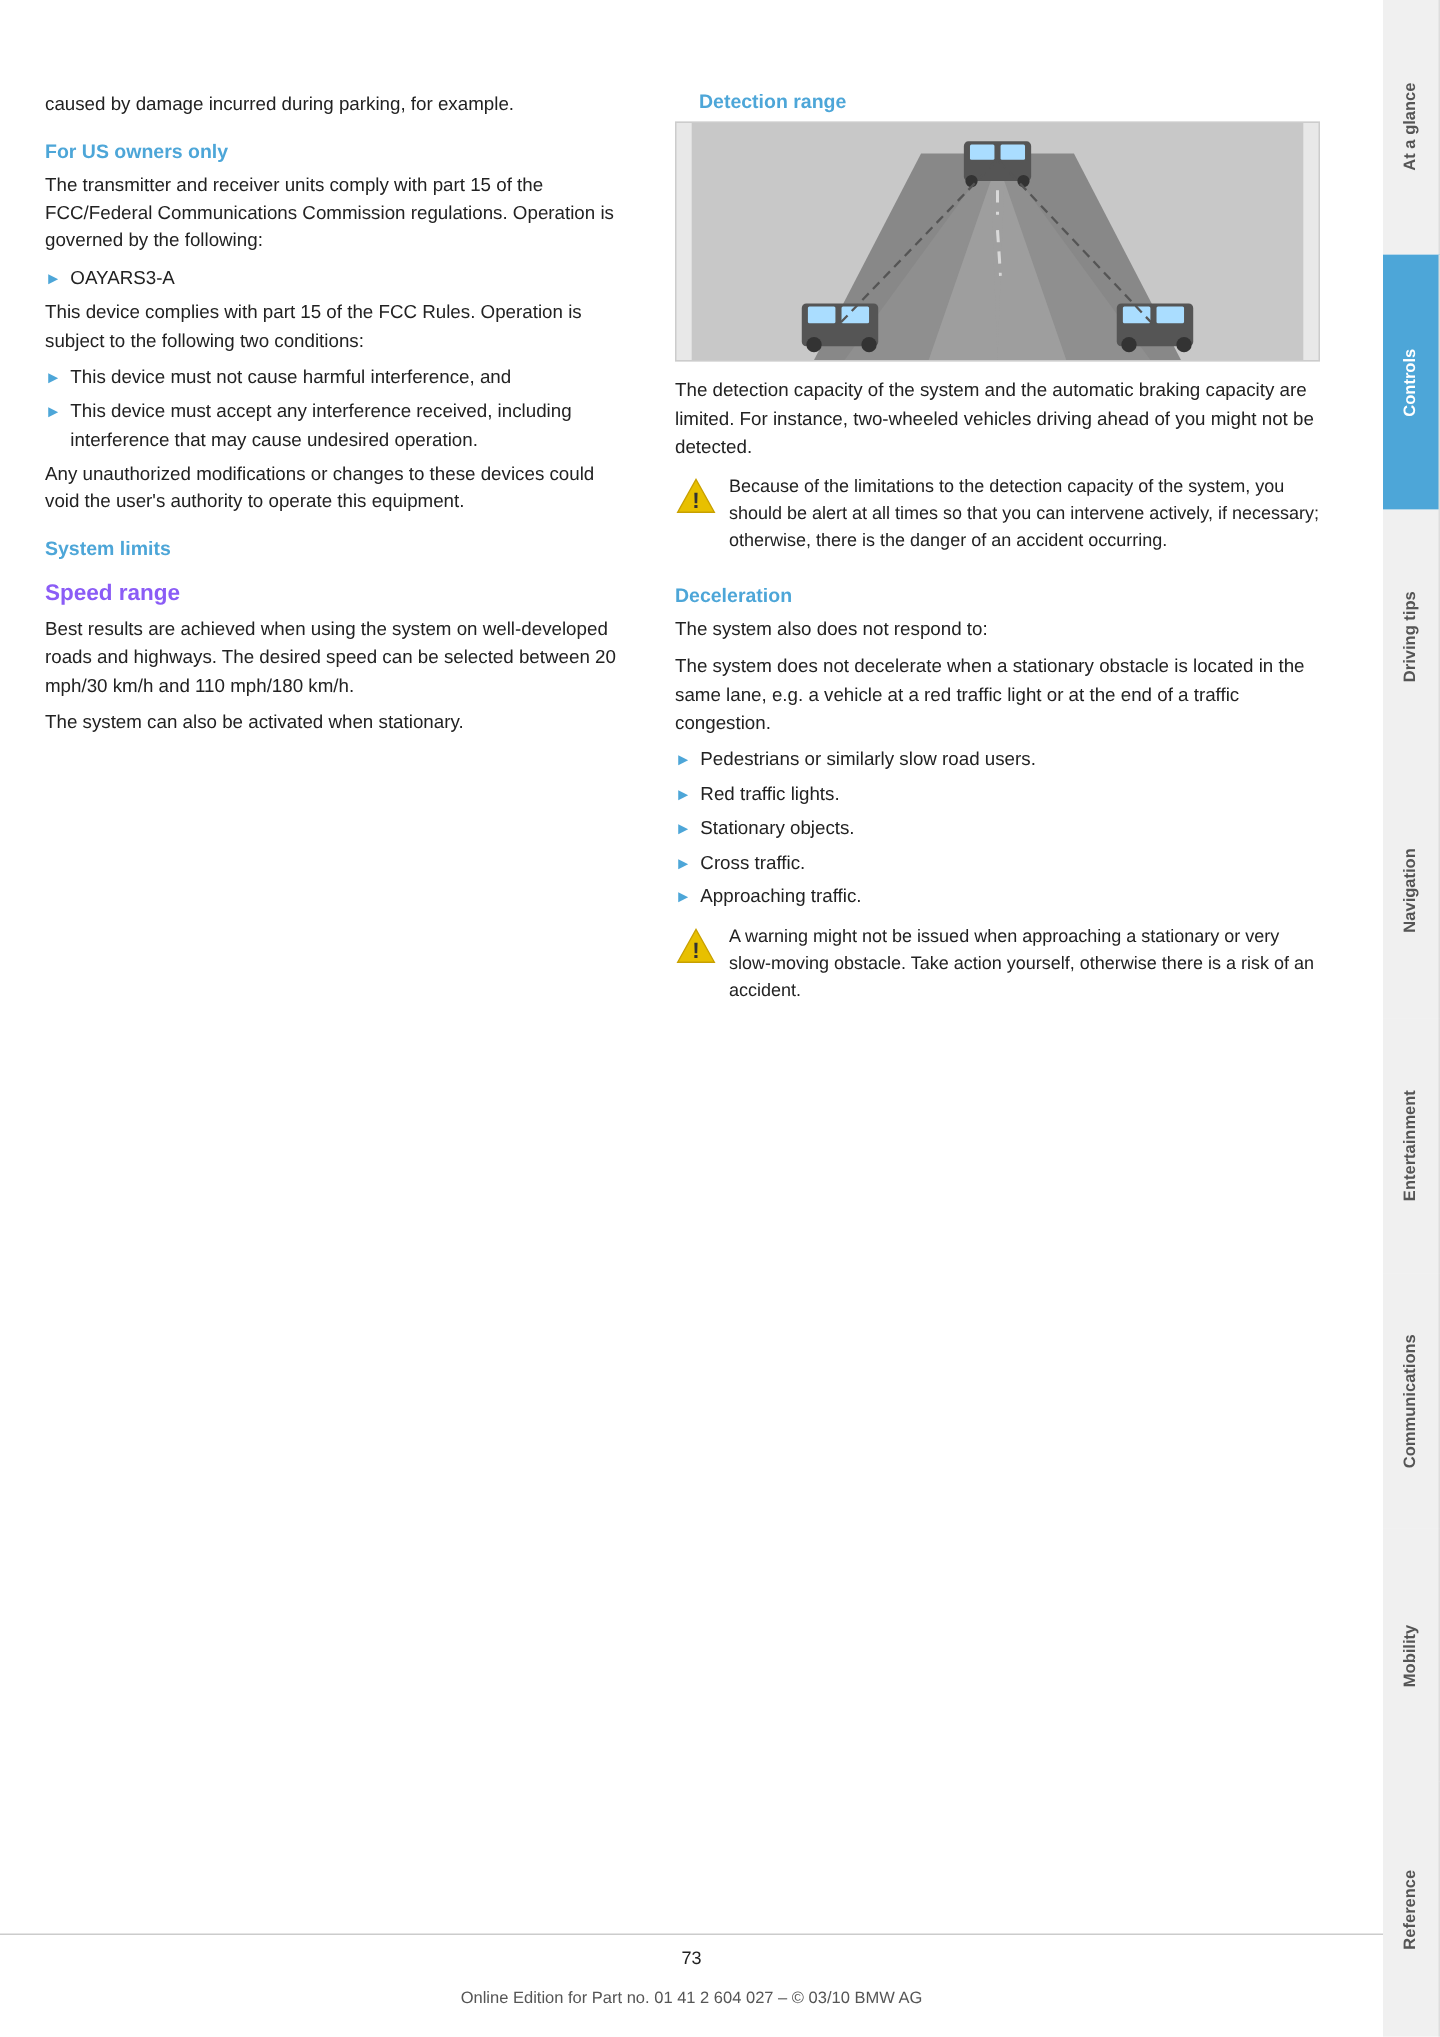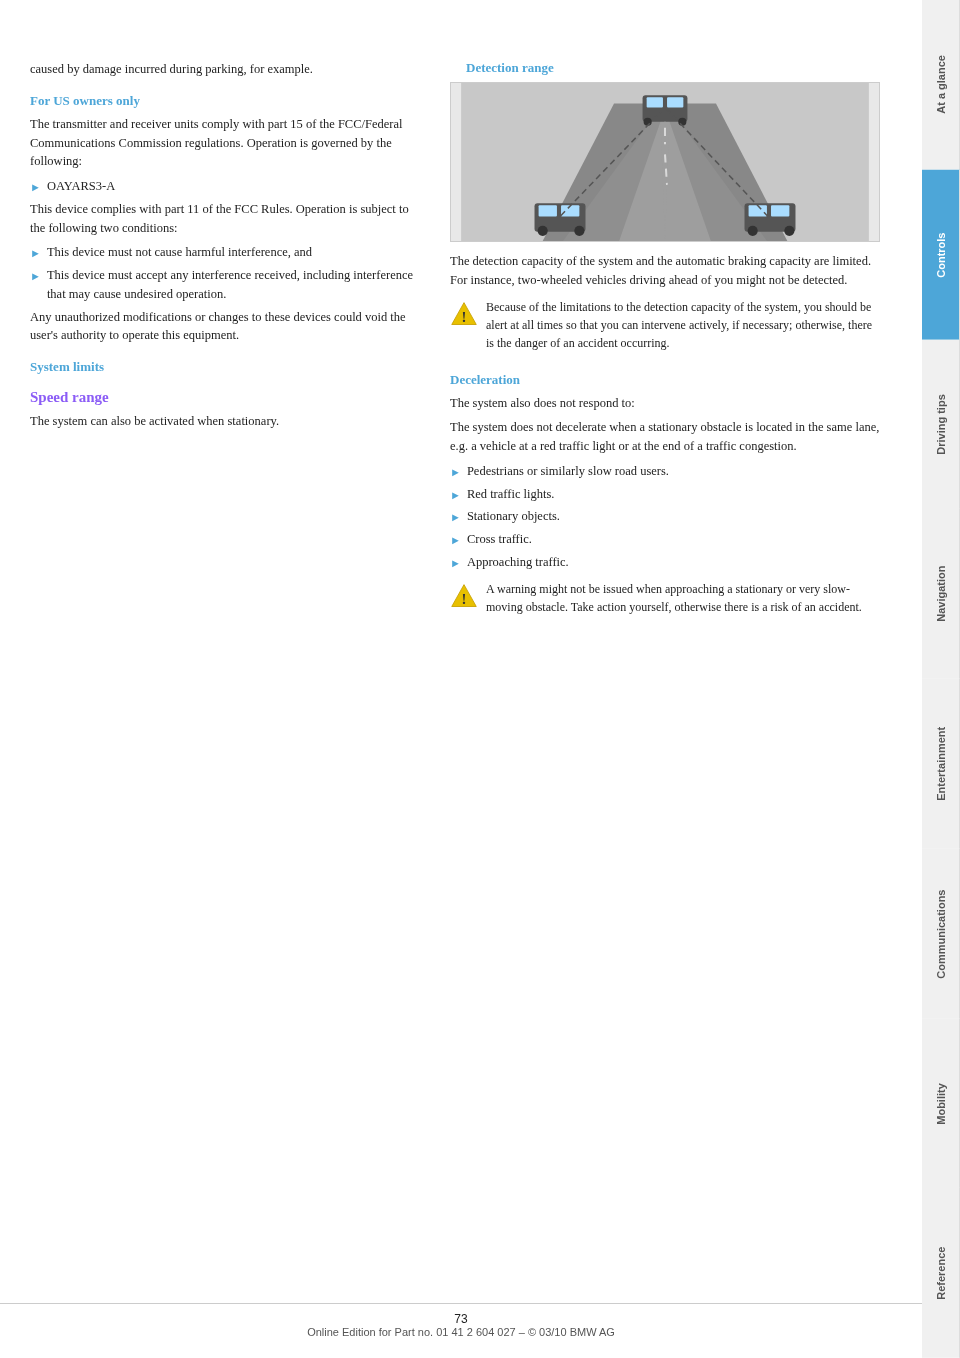--- a/index.html
+++ b/index.html
@@ -46,21 +46,20 @@
       background: #4da6d8;
       color: #fff;
     }
 
     
     .main-content {
       margin-right: 38px;
       padding: 60px 20px 40px 30px;
       display: flex;
       gap: 30px;
-      font-family: Liberation Serif, serif;
     }
 
     .left-column {
       flex: 1;
       max-width: 390px;
     }
 
     .right-column {
       flex: 1;
       max-width: 430px;
@@ -150,21 +149,21 @@
       font-size: 11px;
       color: #555;
       border-top: 1px solid #ccc;
       padding-top: 8px;
     }
 
     .page-number {
       font-size: 12px;
       color: #222;
       display: block;
-      margin-bottom: 0;
+      margin-bottom: 14px;
     }
 
     .fcc-id-line {
       margin: 4px 0;
     }
   </style>
 </head>
 <body>
 
 <div class="sidebar">
@@ -188,38 +187,39 @@
 
     <p>The transmitter and receiver units comply with part 15 of the FCC/Federal Communications Commission regulations. Operation is governed by the following:</p>
 
 
     <div class="bullet-item">
       <span class="bullet-arrow">►</span>
       <span>OAYARS3-A</span>
     </div>
 
 
-    <p>This device complies with part 11 of the FCC Rules. Operation is subject to the following two conditions:</p>
+    <p>This device complies with part 15 of the FCC Rules. Operation is subject to the following two conditions:</p>
 
     <div class="bullet-item">
       <span class="bullet-arrow">►</span>
       <span>This device must not cause harmful interference, and</span>
     </div>
 
     <div class="bullet-item">
       <span class="bullet-arrow">►</span>
       <span>This device must accept any interference received, including interference that may cause undesired operation.</span>
     </div>
 
     <p>Any unauthorized modifications or changes to these devices could void the user's authority to operate this equipment.</p>
 
     <div class="section-heading">System limits</div>
 
     <div class="section-heading" style="color:#8b5cf6; font-size:15px;">Speed range</div>
 
+    <p>Best results are achieved when using the system on well-developed roads and highways. The desired speed can be selected between 20 mph/30 km/h and 110 mph/180 km/h.</p>
     <p>The system can also be activated when stationary.</p>
 
   </div>
 
   <div class="right-column">
 
     <div class="section-heading">Detection range</div>
 
     <div class="detection-image">
       <svg width="100%" height="100%" viewBox="0 0 400 155" xmlns="http://www.w3.org/2000/svg">

